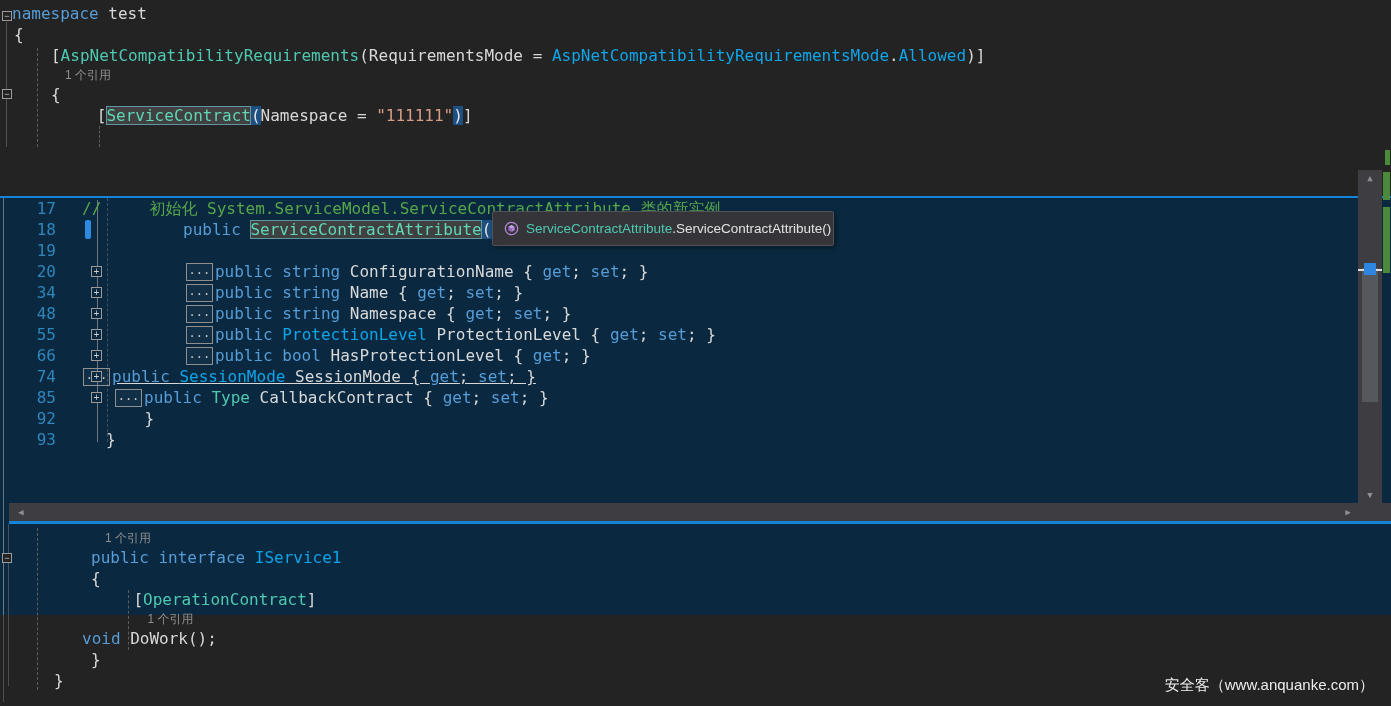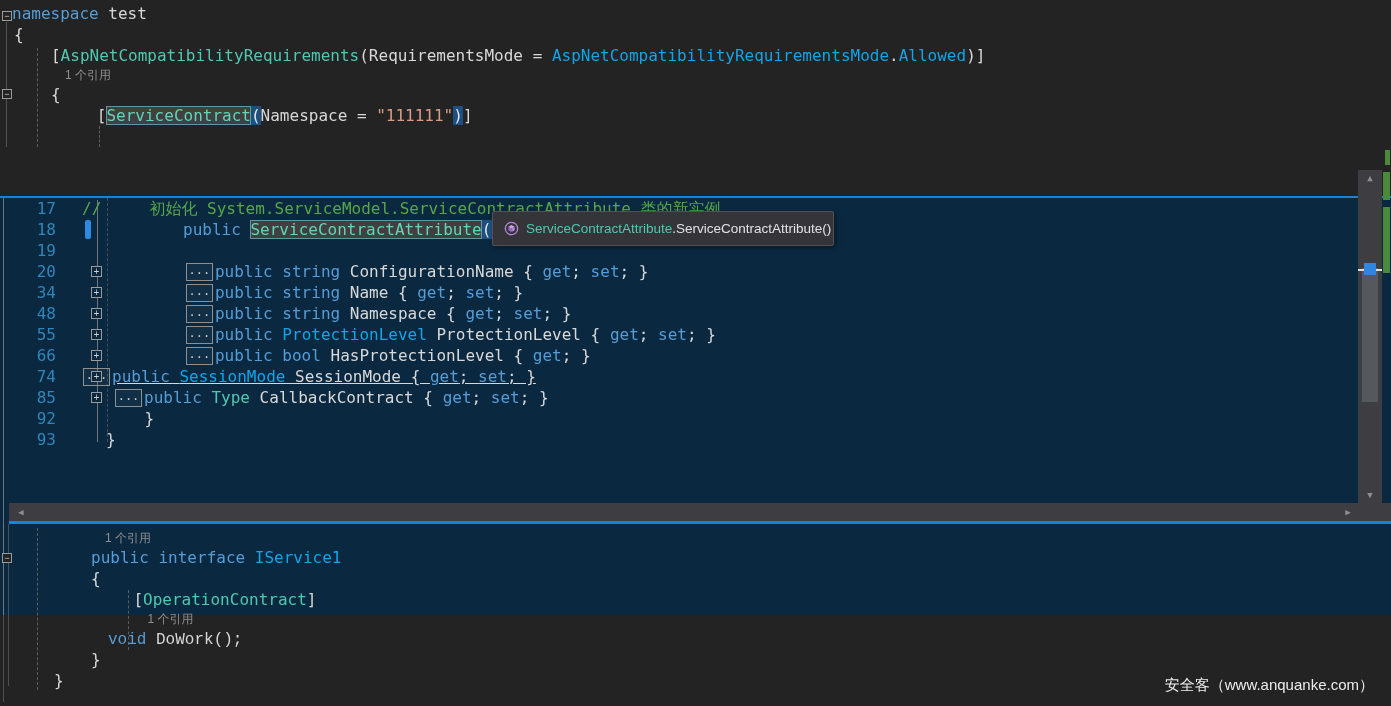--- a/index.html
+++ b/index.html
@@ -148,20 +148,20 @@
     <div class="vline" style="left:3px;top:0;height:178px;opacity:.5;"></div>
     <div class="vline" style="left:8px;top:0;height:162px;opacity:.5;"></div>
     <div class="vdash" style="left:37px;top:4px;height:162px;"></div>
     <div class="vdash" style="left:128px;top:66px;height:60px;"></div>
     <div class="code-block" id="bottom-code" style="top:5px;">
         <div class="line lens"><span class="codetext" style="padding-left: 105.04px;">1 个引用</span></div>
         <div class="line"><span class="codetext" style="padding-left: 91.04px;"><span class="kw">public interface </span><span class="en">IService1</span></span></div>
         <div class="line"><span class="codetext" style="padding-left: 91.04px;"><span class="pl">{</span></span></div>
         <div class="line"><span class="codetext" style="padding-left: 133.412px;"><span class="pl">[</span><span class="ty">OperationContract</span><span class="pl">]</span></span></div>
         <div class="line lens"><span class="codetext" style="padding-left: 147.412px;">1 个引用</span></div>
-        <div class="line"><span class="codetext" style="padding-left: 108px; font-family: Liberation Mono, monospace;"><span class="kw">void </span><span class="pl">DoWork();</span></span></div>
+        <div class="line"><span class="codetext" style="padding-left: 82px;"><span class="kw">void </span><span class="pl">DoWork();</span></span></div>
         <div class="line"><span class="codetext" style="padding-left: 91.04px;"><span class="pl">}</span></span></div>
         <div class="line"><span class="codetext" style="padding-left: 53.9645px;"><span class="pl">}</span></span></div>
       </div>
   </section>
 
   <div class="watermark">安全客（www.anquanke.com）</div>
 </div>
 
 </body></html>

